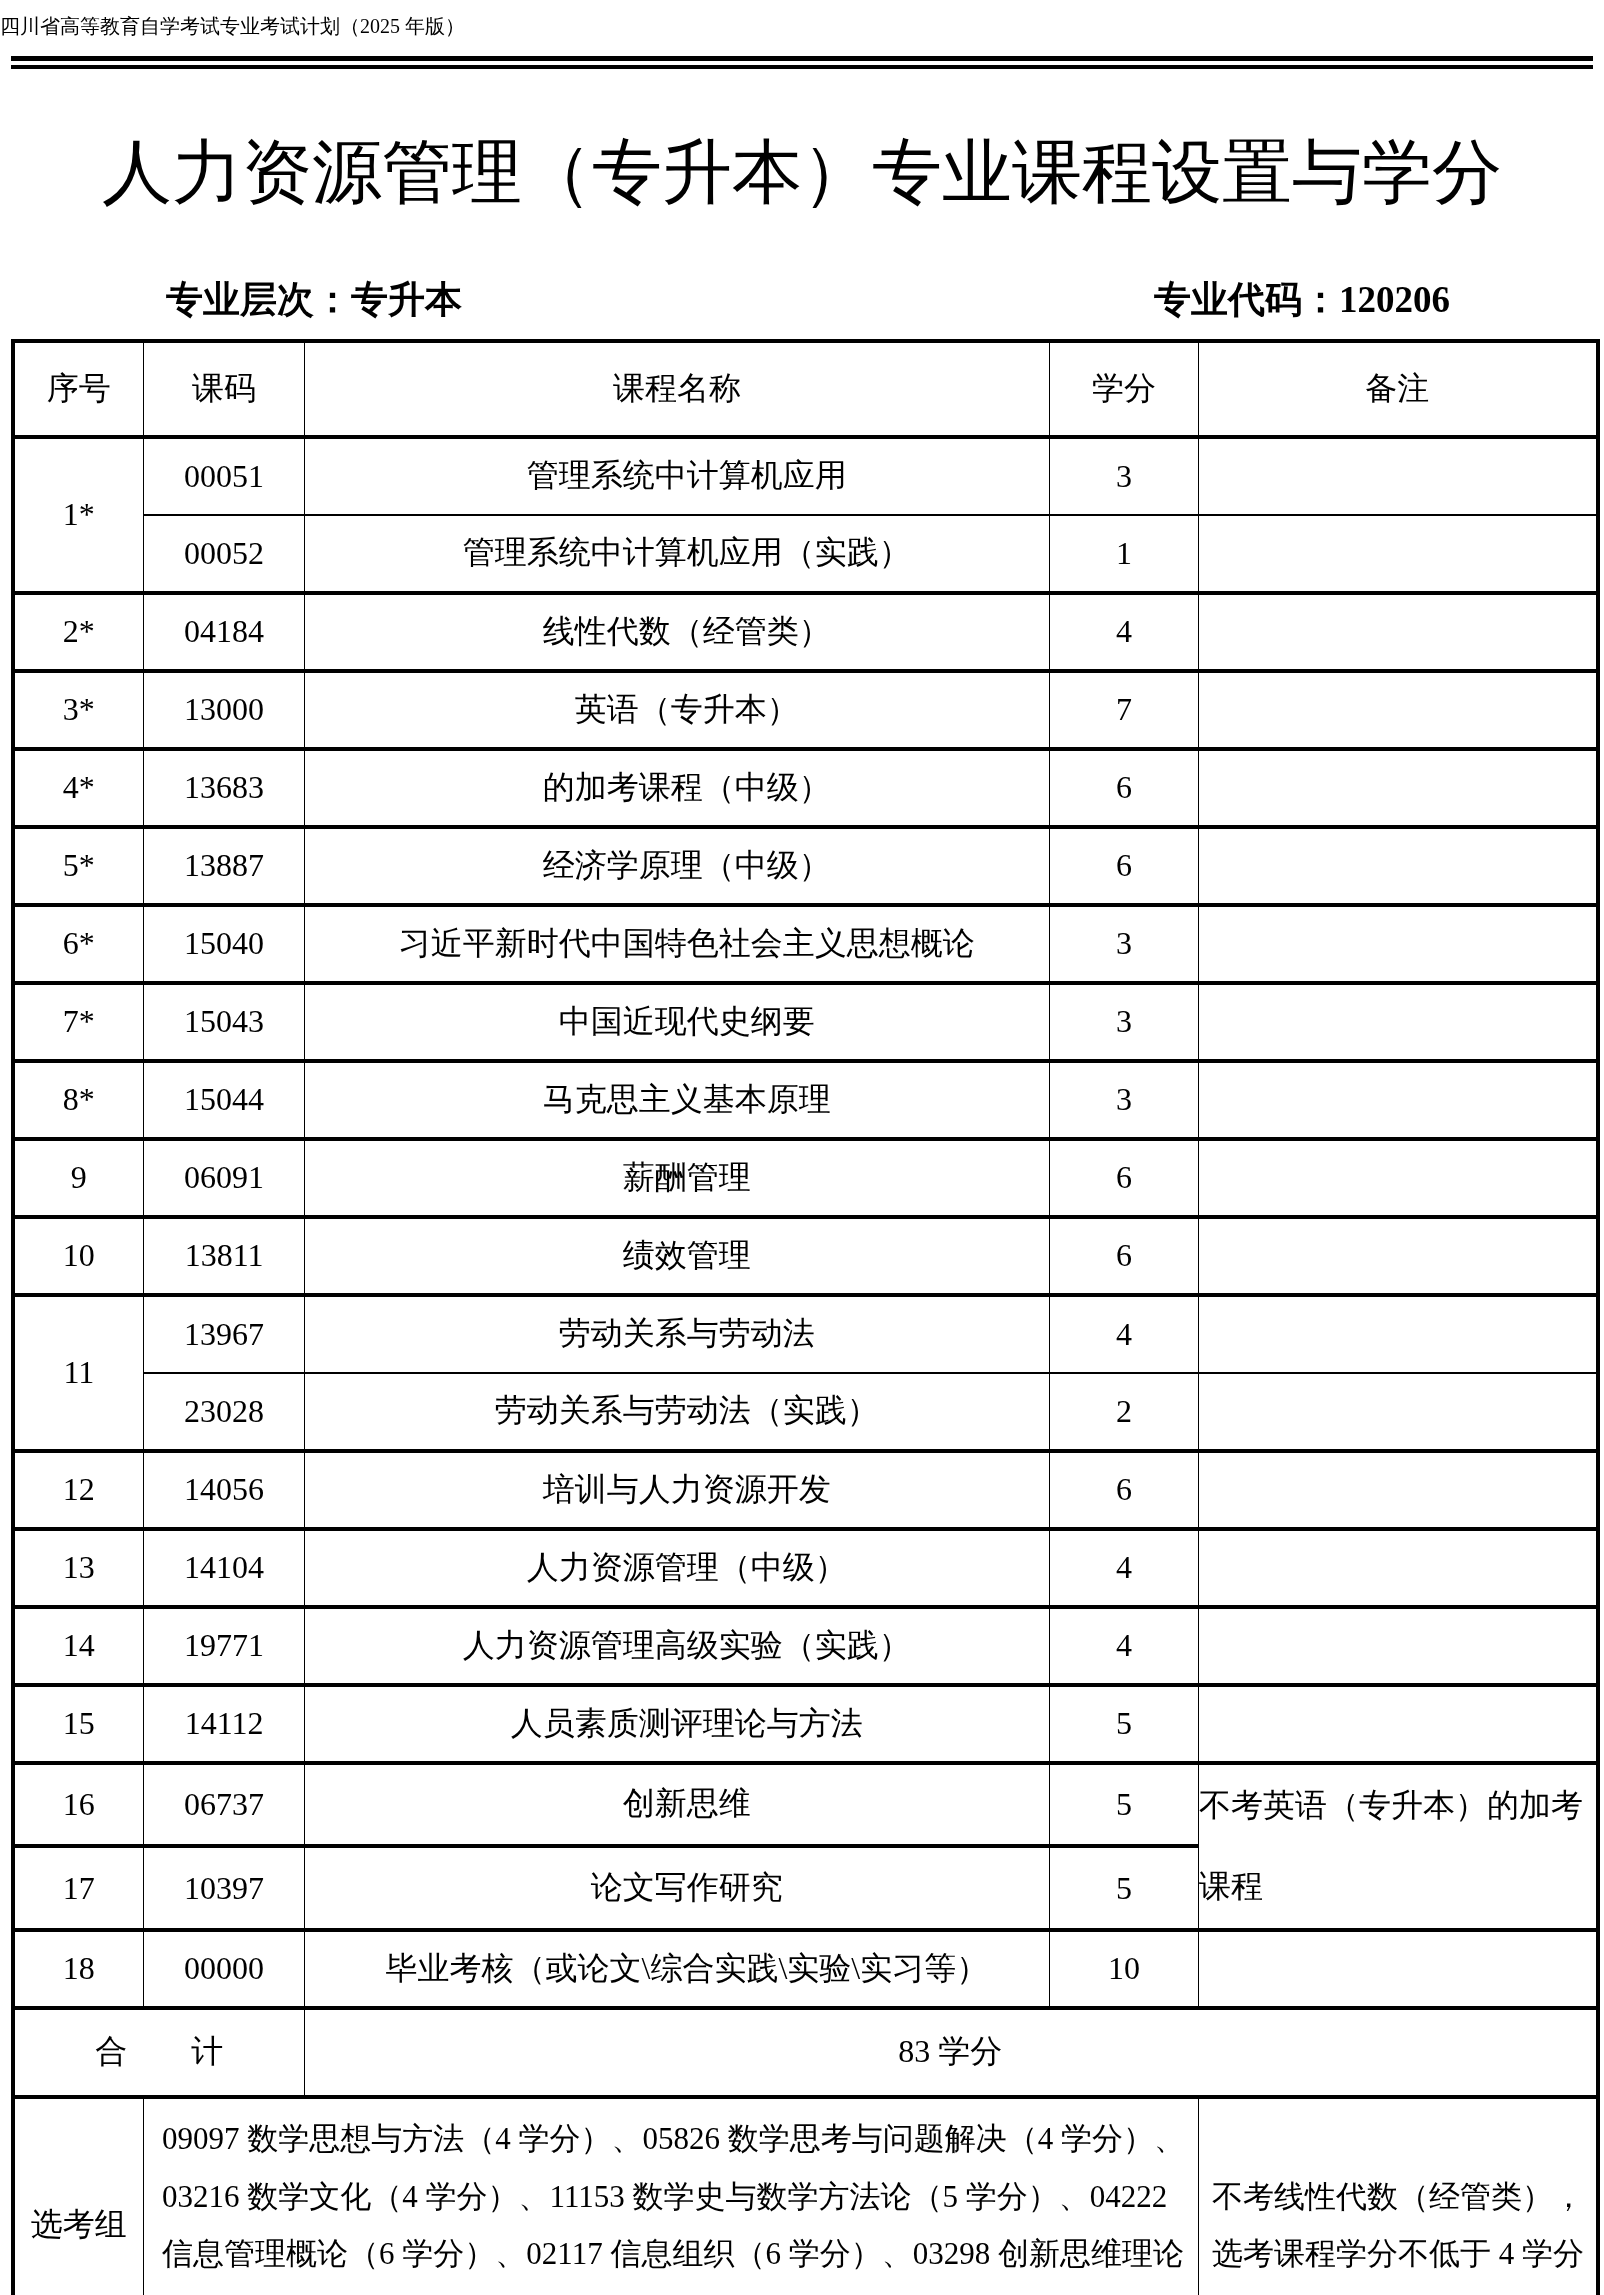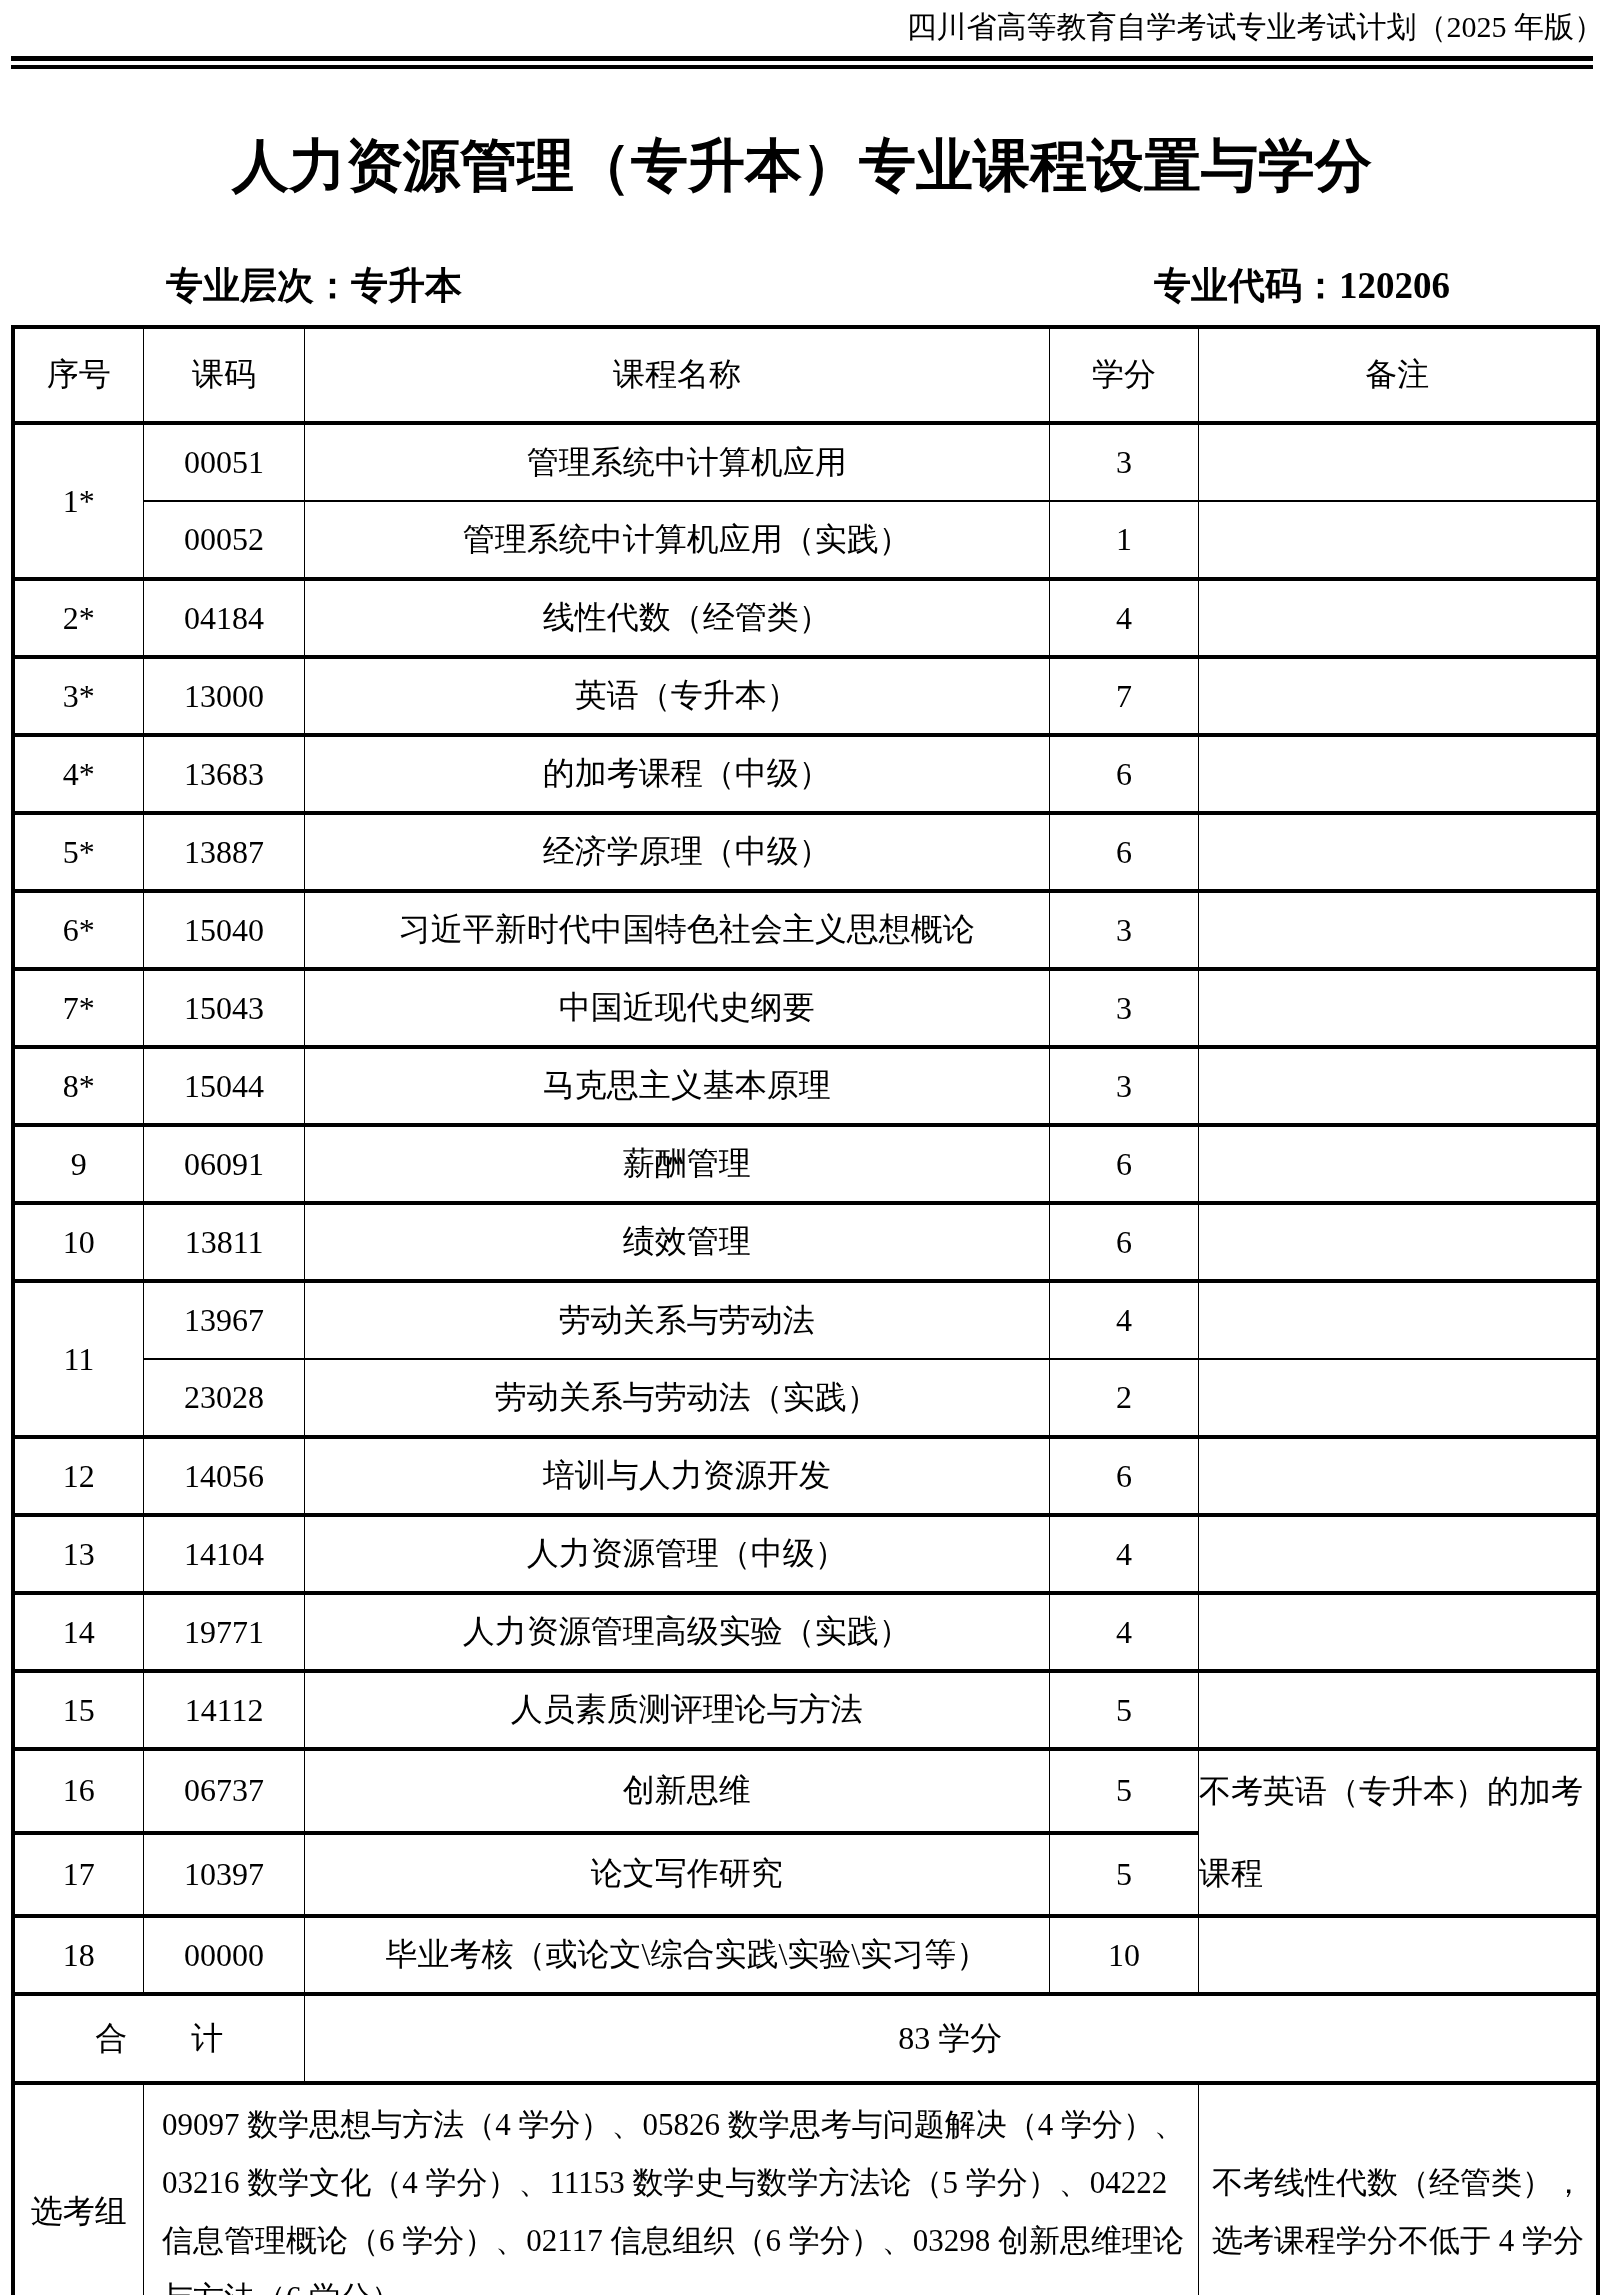--- a/index.html
+++ b/index.html
@@ -1,24 +1,24 @@
 <!DOCTYPE html>
 <html style="font-size:13px"><head>
 <meta charset="utf-8">
 <style>
   html,body{margin:0;padding:0;}
   body{
     width:1604px;height:2295px;background:#ffffff;color:#000;
     font-family:"Liberation Serif","DejaVu Serif",serif;
     overflow:hidden;position:relative;
   }
-  .topline{padding-top:9.7px;text-align:right;font-size:30px;line-height:33px;}
+  .topline{padding-top:9.7px;text-align:left;font-size:20px;line-height:33px;}
   .rule1{height:4.9px;background:#000;margin:13px 11.4px 0;}
   .rule2{height:4px;background:#000;margin:4.9px 11.4px 0;}
-  .title{text-align:center;font-weight:bold;font-size:57px;line-height:1.05;margin-top:67px;}
+  .title{text-align:center;font-weight:normal;font-size:70px;line-height:1.05;margin-top:67px;}
   .subrow{display:flex;justify-content:space-between;align-items:baseline;
     margin:70px 154px 0 166px;font-weight:bold;font-size:37px;line-height:1.1;}
   table.course{
     border-collapse:collapse;table-layout:fixed;width:1583px;margin:18px 10.6px 0;
     border:4.9px solid #000;font-size:32px;
   }
   col.c-seq{width:131px;} col.c-code{width:161px;} col.c-name{width:745px;}
   col.c-credit{width:149px;} col.c-remark{width:399px;}
   td,th{
     border-left:1.6px solid #000;border-right:1.6px solid #000;

